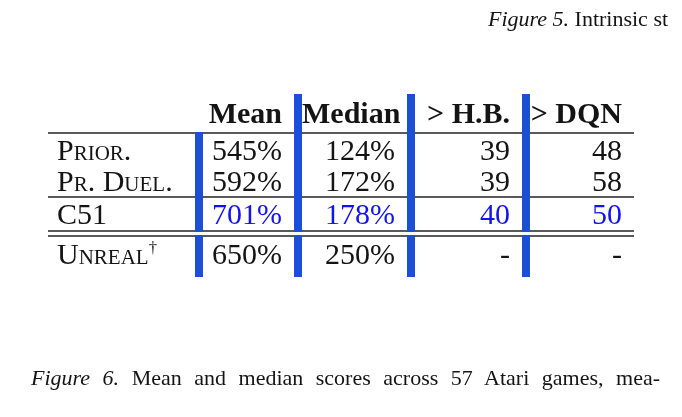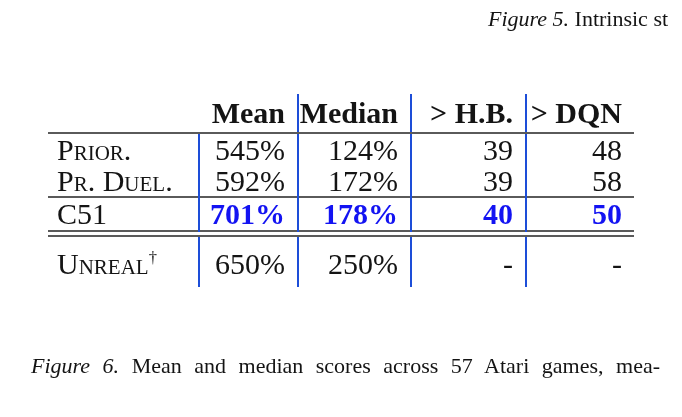--- a/index.html
+++ b/index.html
@@ -57,47 +57,47 @@
   }
   tbody td {
     height: 31px;
     vertical-align: middle;
   }
   .lbl {
     text-align: left;
     padding: 0 0 0 9px;
     font-variant: small-caps;
   }
-  .vline { border-left: 2px solid #1d4ed8; }
+  .vline { border-left: 8px solid #1d4ed8; }
 
   tr.c51 td { border-top: 2px solid #5a5a5a; height: 32px; }
-  tr.c51 td.val { color: var(--hl, #1313f2); font-weight: bold; }
+  tr.c51 td.val { color: var(--hl, #1313f2); font-weight: normal; }
 
   tr.spacer td {
     height: 3px;
     padding: 0;
     border-top: 2px solid #5a5a5a;
     border-bottom: 2px solid #5a5a5a;
   }
   tr.unreal td {
     height: 38px;
     vertical-align: top;
-    padding-top: 12px;
+    padding-top: 2px;
   }
   sup.dagger {
     font-size: 0.55em;
     vertical-align: super;
     line-height: 0;
   }
 
   
   .caption {
     position: absolute;
     left: 31px;
-    top: 351px;
+    top: 363px;
     width: 629px;
     font-size: 22px;
     line-height: 30px;
   }
   .jline { text-align: justify; text-align-last: justify; }
   .link { color: var(--link, #3b4cc8); cursor: pointer; }
 </style>
 </head>
 <body>
 

